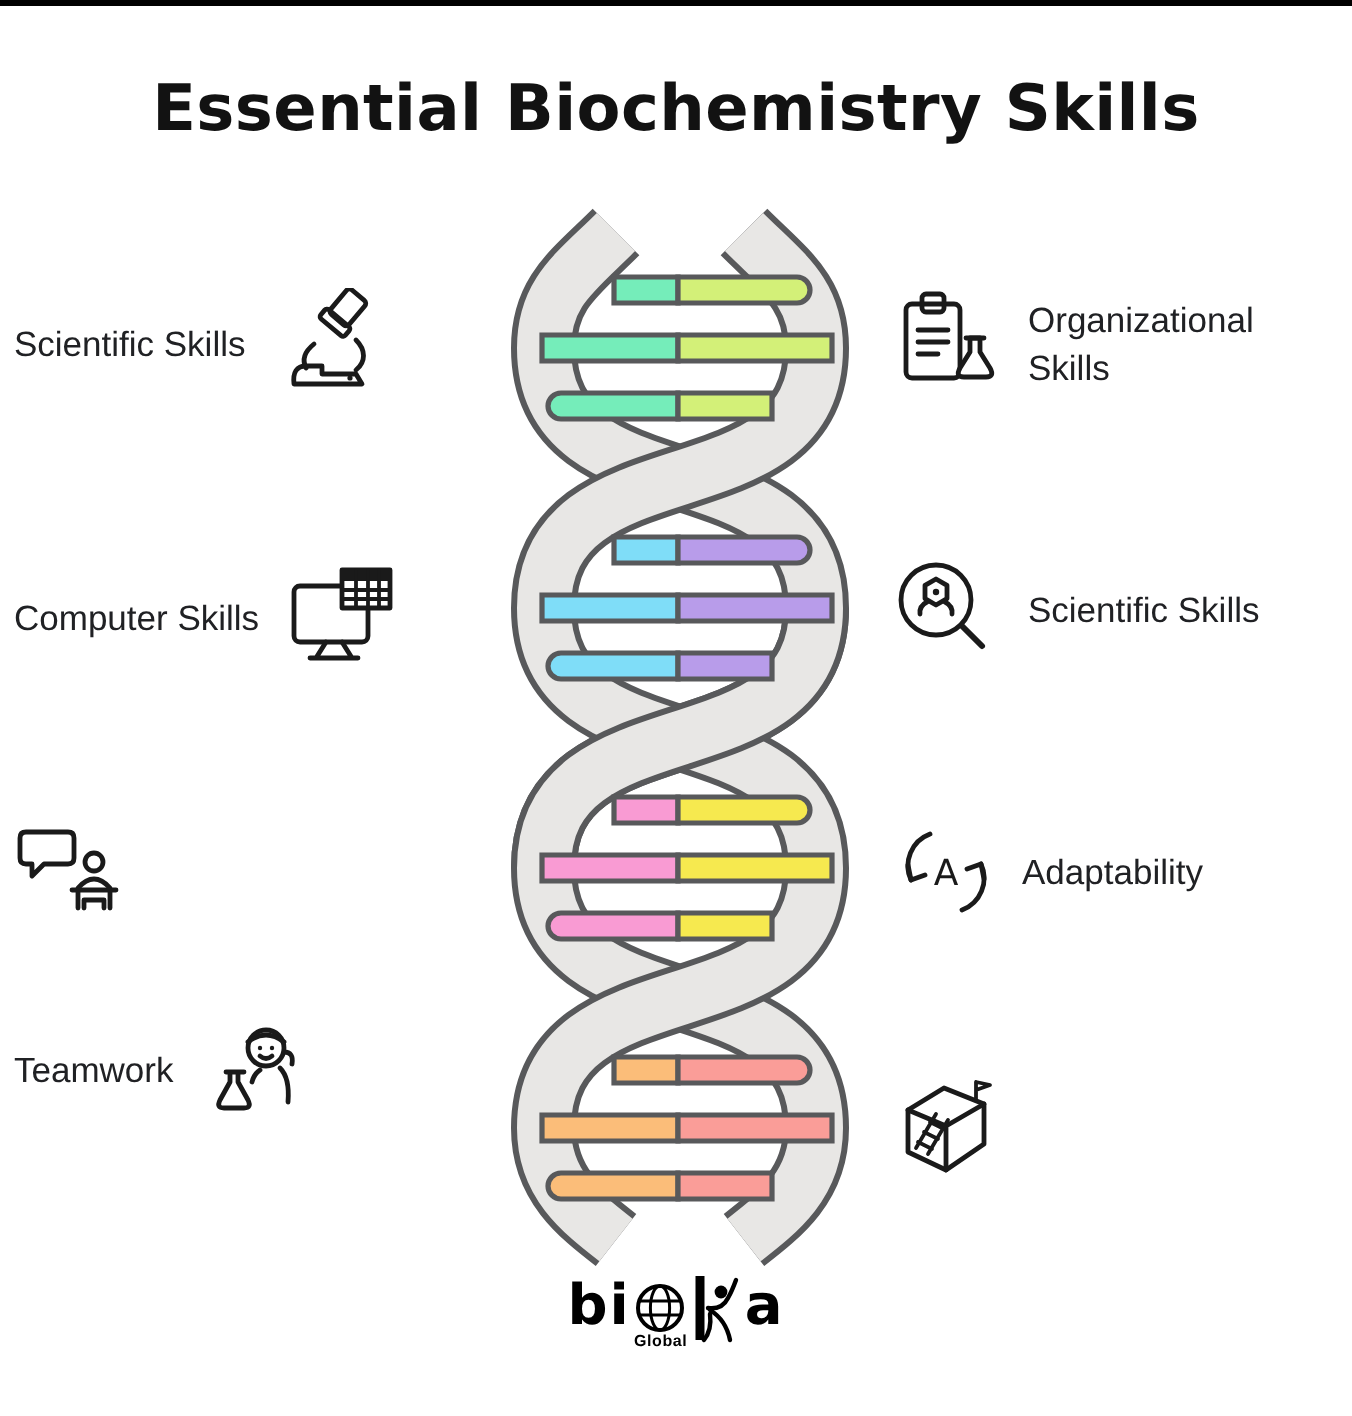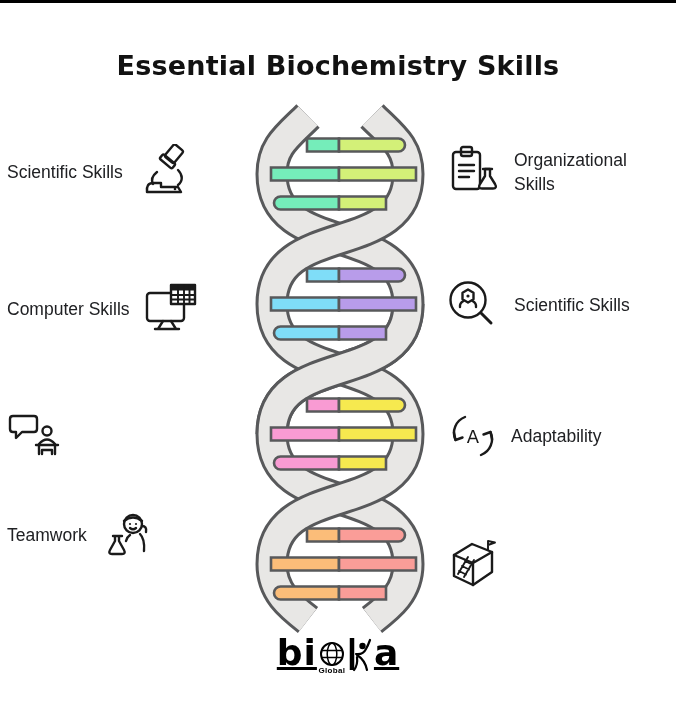--- a/index.html
+++ b/index.html
@@ -2,39 +2,39 @@
 <html><head>
 <meta charset="utf-8">
 <style>
   html,body{margin:0;padding:0;}
   body{
     width:676px;height:708px;position:relative;background:#ffffff;
     font-family:"Liberation Sans",sans-serif;overflow:hidden;
   }
   .top-bar{position:absolute;top:0;left:0;width:100%;height:3px;background:#000;}
   .title{
-    position:absolute;top:50px;left:0;width:100%;text-align:center;
-    font-size:27px;font-weight:bold;color:#121212;letter-spacing:.2px;
+    position:absolute;top:35px;left:0;width:100%;text-align:center;
+    font-size:32px;font-weight:bold;color:#121212;letter-spacing:.2px;
     font-family:"DejaVu Sans","Liberation Sans",sans-serif;
   }
   .row{position:absolute;display:flex;align-items:center;gap:13px;transform:translateY(-50%);}
   .row.left{width:232px;right:437px;text-align:right;}
   .row.right{justify-content:flex-start;width:236px;left:445px;text-align:left;}
   .label{font-size:17.5px;color:#202124;line-height:1.38;max-width:152px;}
   .icon{width:56px;height:56px;flex:0 0 auto;}
   .icon path,.icon rect,.icon circle,.icon ellipse{
     fill:none;stroke:#1a1a1a;stroke-width:2.4;stroke-linecap:round;stroke-linejoin:round;
   }
   .icon .fill{fill:#1a1a1a;stroke:none;}
   .icon .thin{stroke-width:1.9;}
   .icon .thick{stroke-width:3;}
   .dna{position:absolute;left:252px;top:102px;width:176px;height:536px;}
   .logo-row{position:absolute;top:633px;left:0;width:100%;display:flex;justify-content:center;align-items:flex-start;}
-  .logo-text{font-size:36px;font-weight:700;color:#000;line-height:40px;letter-spacing:1px;
-    font-family:"DejaVu Sans","Liberation Sans",sans-serif;text-decoration:underline;}
+  .logo-text{font-size:28px;font-weight:700;color:#000;line-height:40px;letter-spacing:1px;
+    font-family:"DejaVu Sans","Liberation Sans",sans-serif;}
   .globe-wrap{position:relative;margin:8px 2px 0 2px;width:26px;height:26px;}
   .globe-wrap svg{display:block;}
   .globe-sub{position:absolute;top:25px;left:50%;transform:translateX(-50%);
     font-size:8px;font-weight:bold;color:#000;letter-spacing:.3px;}
   .k-wrap{margin:3px 1px 0 2px;}
 </style>
 </head>
 <body>
 
 <div class="top-bar"></div>

